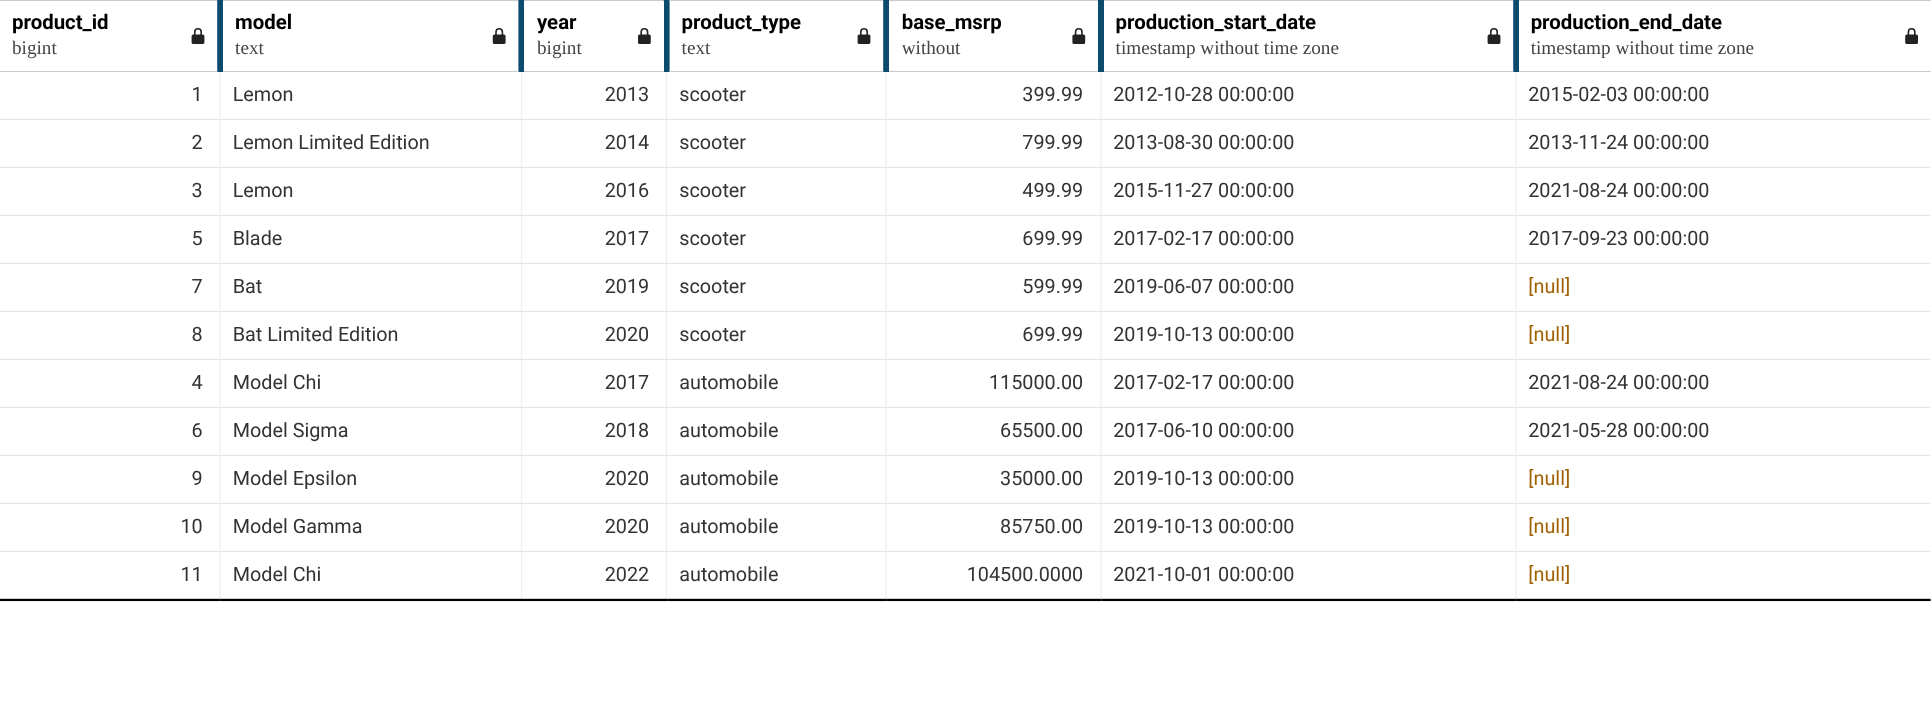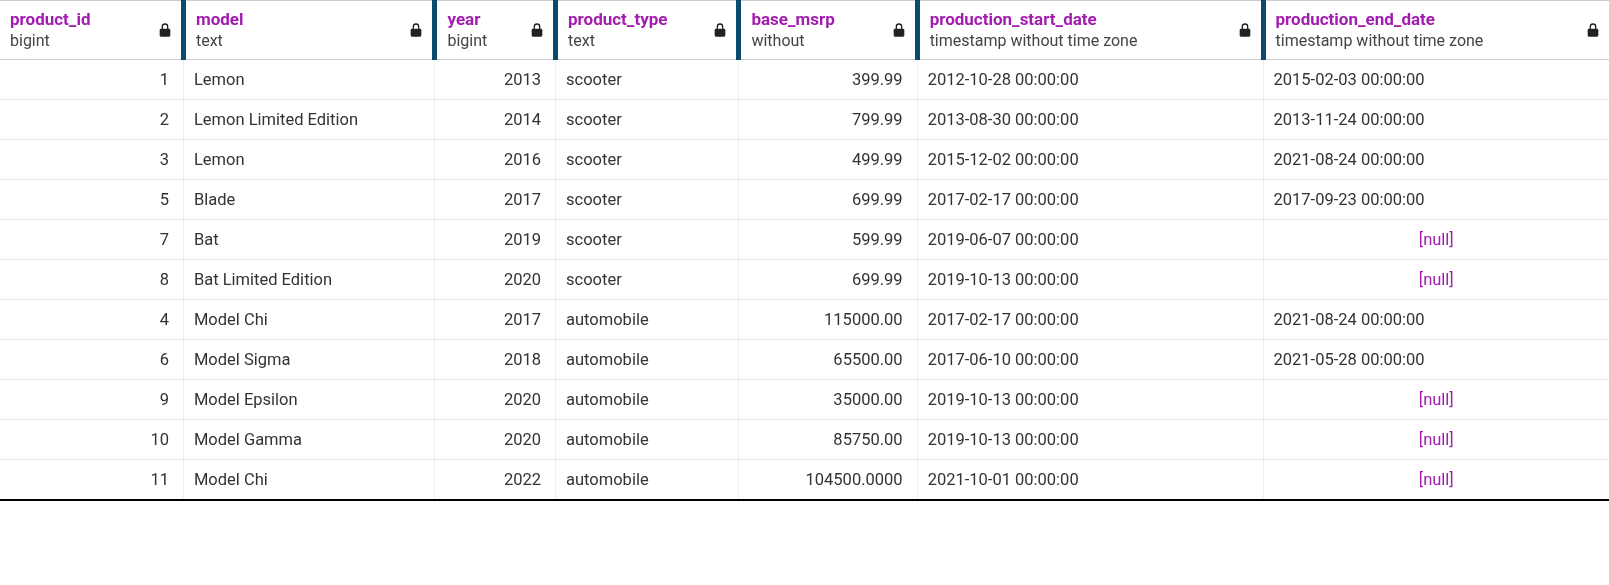--- a/index.html
+++ b/index.html
@@ -23,31 +23,32 @@
     padding: 8px 10px 8px 10px;
     vertical-align: top;
     position: relative;
     background: #fff;
   }
   thead th + th {
     border-left: 5px solid #0c4a6e;
   }
   .col-name {
     font-weight: 700;
-    color: #a21caf;
+    color: #000000;
     font-size: 17px;
     display: block;
     line-height: 1.2;
   }
   .col-type {
     color: #444;
     font-size: 16px;
     display: block;
     line-height: 1.2;
     margin-top: 2px;
+    font-family: Liberation Serif, serif;
   }
   .lock-wrap {
     position: absolute;
     right: 8px;
     top: 50%;
     transform: translateY(-50%);
     color: #222;
   }
   tbody td {
     padding: 10px 10px;
@@ -58,21 +59,21 @@
     white-space: nowrap;
     overflow: hidden;
   }
   tbody tr:last-child td {
     border-bottom: 2px solid #000;
   }
   tbody td + td {
     border-left: 1px solid #eee;
   }
   .num-right { text-align: right; padding-right: 14px; }
-  .null-val { color: #a21caf; text-align: center; }
+  .null-val { color: #a16207; }
   
   col.c-pid   { width: 175px; }
   col.c-model { width: 240px; }
   col.c-year  { width: 115px; }
   col.c-ptype { width: 175px; }
   col.c-msrp  { width: 170px; }
   col.c-start { width: 330px; }
   col.c-end   { width: 330px; }
   svg.lock { width: 16px; height: 16px; display: block; }
 </style>
@@ -174,21 +175,21 @@
         <td class="num-right">799.99</td>
         <td>2013-08-30 00:00:00</td>
         <td>2013-11-24 00:00:00</td>
       </tr>
       <tr>
         <td class="num-right">3</td>
         <td>Lemon</td>
         <td class="num-right">2016</td>
         <td>scooter</td>
         <td class="num-right">499.99</td>
-        <td>2015-12-02 00:00:00</td>
+        <td>2015-11-27 00:00:00</td>
         <td>2021-08-24 00:00:00</td>
       </tr>
       <tr>
         <td class="num-right">5</td>
         <td>Blade</td>
         <td class="num-right">2017</td>
         <td>scooter</td>
         <td class="num-right">699.99</td>
         <td>2017-02-17 00:00:00</td>
         <td>2017-09-23 00:00:00</td>

